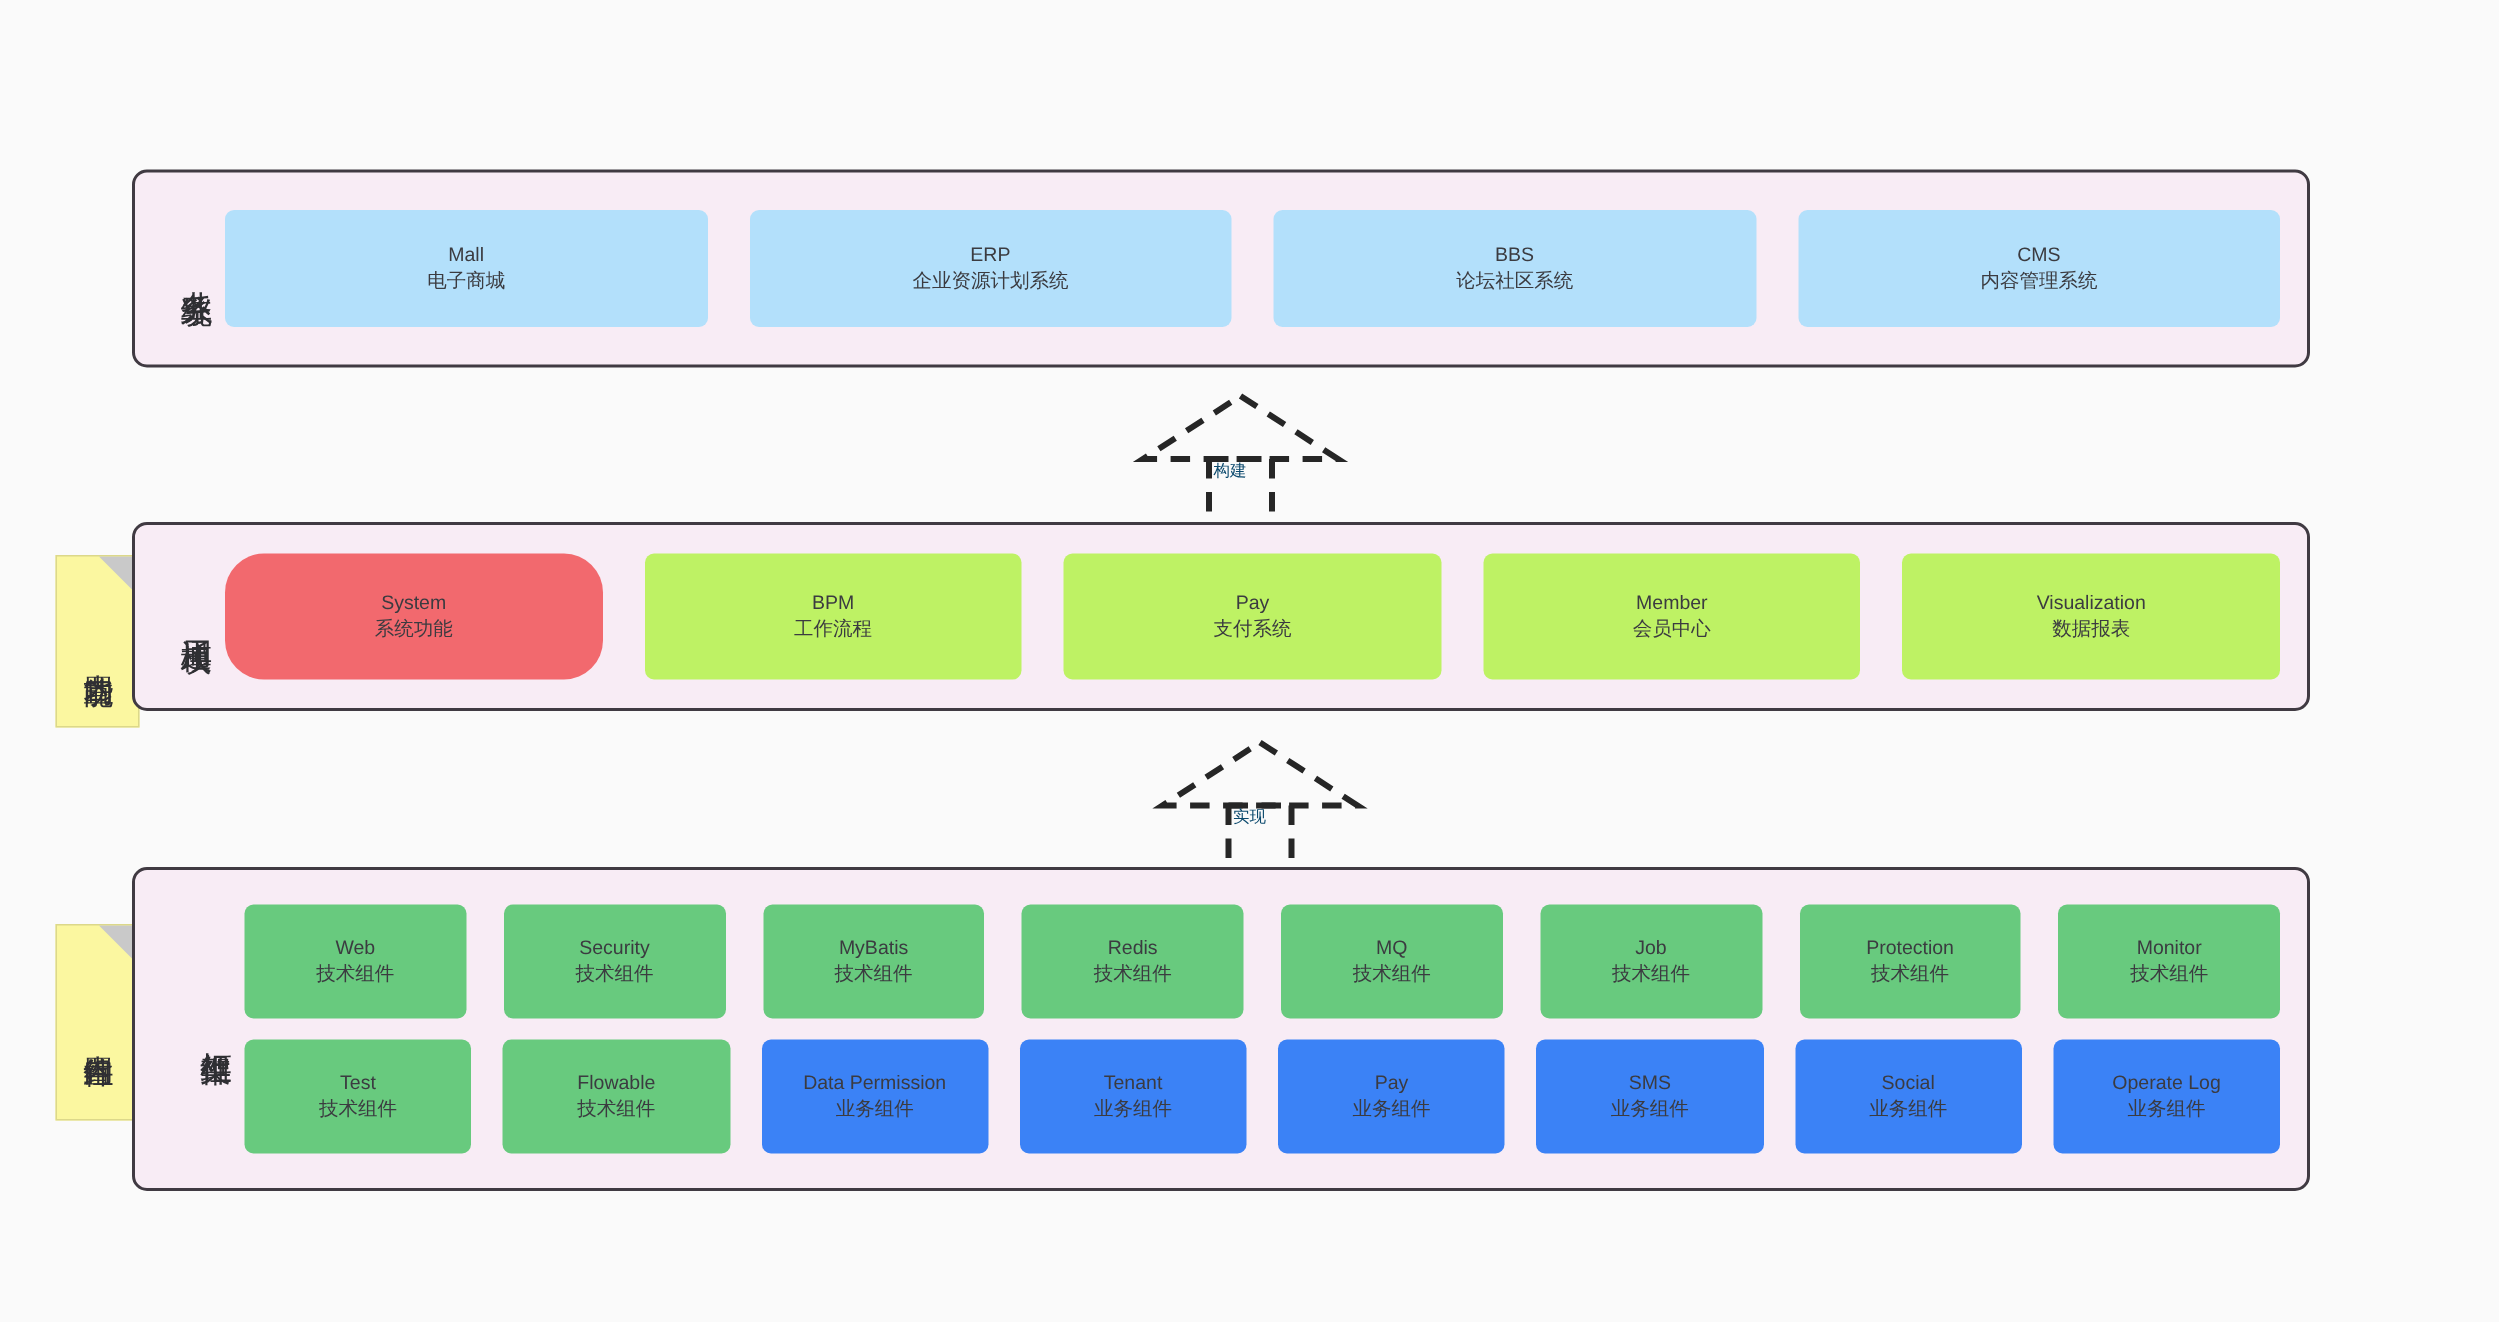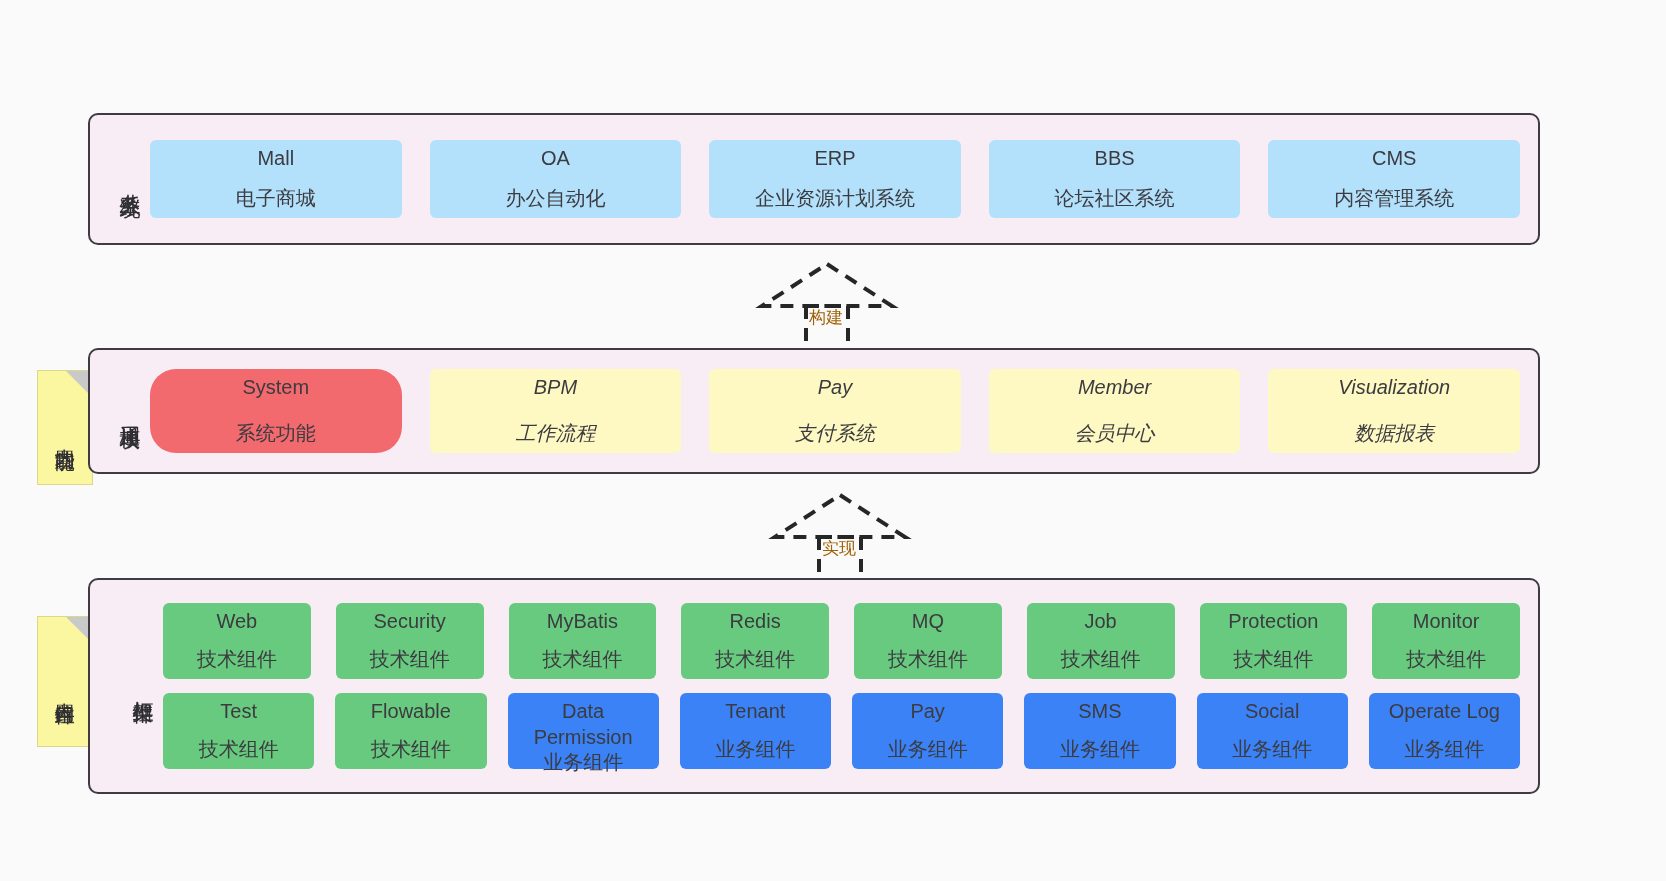--- a/index.html
+++ b/index.html
@@ -60,36 +60,36 @@
     justify-content: space-between;
   }
 
   
   .card {
     flex: 1 1 0;
     border-radius: 6px;
     display: flex;
     flex-direction: column;
     align-items: center;
-    justify-content: space-between;
+    justify-content: center;
     text-align: center;
-    font-size: 20px;
+    font-size: 13px;
     line-height: 1.28;
     color: #3b3b40;
     box-sizing: border-box;
     padding: 6px 4px;
     min-width: 0;
   }
   .card .t1 { white-space: nowrap; }
   .card .t2 { white-space: nowrap; }
   .card.wrap .t1 { white-space: normal; }
 
   .c-blue      { background: #b3e0fb; }
   .c-red       { background: #f2696e; border-radius: 26px; }
-  .c-pink      { background: #fef9c3; font-style: italic; }
+  .c-pink      { background: #bef264; }
   .c-green     { background: #68ca7e; }
   .c-lightgreen{ background: #3b82f6; }
 
   .h-biz   { height: 78px; }
   .h-mod   { height: 84px; }
   .h-comp  { height: 76px; }
 
   
   .note {
     position: absolute;
@@ -120,44 +120,40 @@
     border-top: 26px solid #c9c9c9;
   }
 
   
   .arrow {
     position: absolute;
   }
   .arrow svg { display: block; }
   .arrow-label {
     position: absolute;
-    font-size: 17px;
-    color: #a16207;
+    font-size: 11px;
+    color: #0c4a6e;
     white-space: nowrap;
     background: transparent;
   }
 </style>
 </head>
 <body>
 
 <div class="canvas">
 
   <div class="layer" style="left:88px; top:113px; width:1452px; height:132px;">
     <div class="layer-title">业务系统</div>
     <div class="layer-body">
       <div class="row">
         <div class="card c-blue h-biz">
           <span class="t1">Mall</span>
           <span class="t2">电子商城</span>
         </div>
         <div class="card c-blue h-biz">
-          <span class="t1">OA</span>
-          <span class="t2">办公自动化</span>
-        </div>
-        <div class="card c-blue h-biz">
           <span class="t1">ERP</span>
           <span class="t2">企业资源计划系统</span>
         </div>
         <div class="card c-blue h-biz">
           <span class="t1">BBS</span>
           <span class="t2">论坛社区系统</span>
         </div>
         <div class="card c-blue h-biz">
           <span class="t1">CMS</span>
           <span class="t2">内容管理系统</span>

